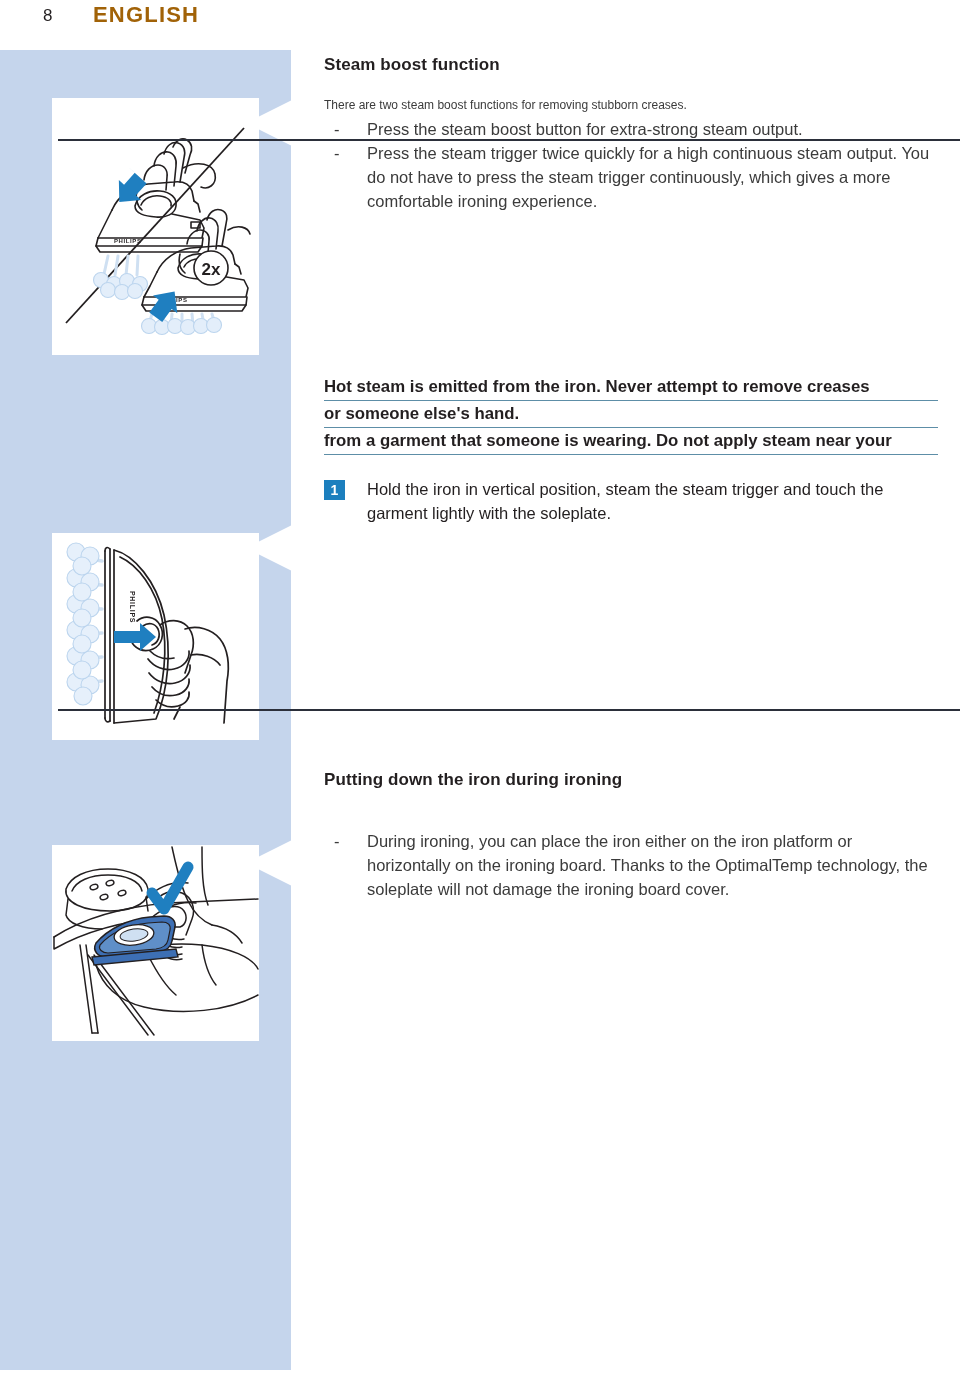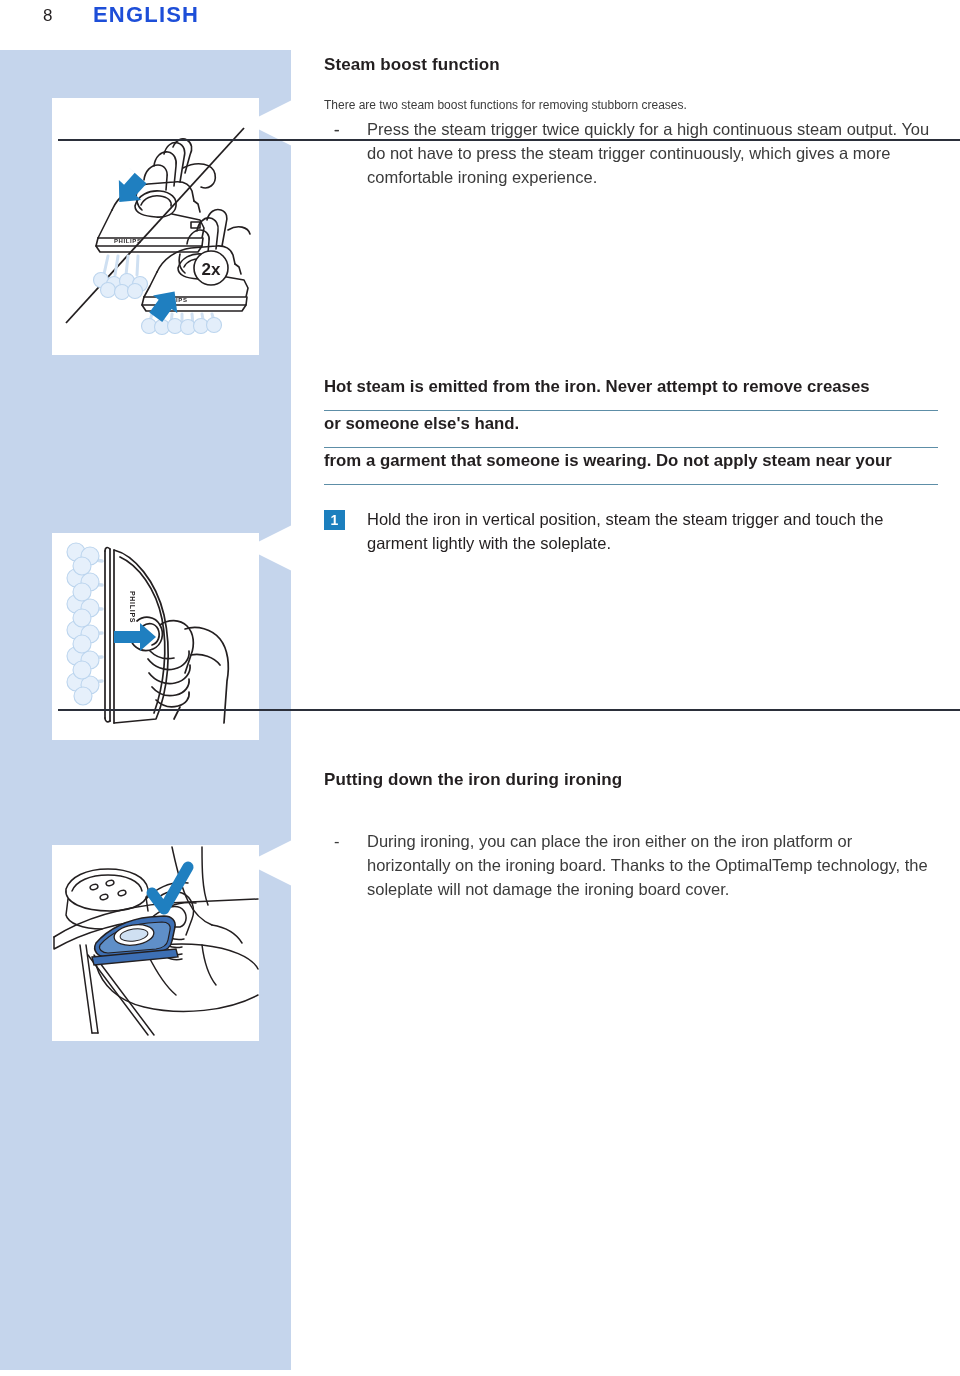--- a/index.html
+++ b/index.html
@@ -31,21 +31,21 @@
     font-weight: 400;
     color: #231f20;
     letter-spacing: 0;
   }
   .lang-title {
     position: absolute;
     left: 93px; top: 2px;
     font-size: 22px;
     font-weight: bold;
     letter-spacing: 1.2px;
-    color: #1d4ed8;
+    color: #a16207;
   }
 
   
   .blue-panel {
     position: absolute;
     left: 0; top: 50px;
     width: 291px;
     height: 1320px;
     background: #c5d5ec;
   }
@@ -129,21 +129,21 @@
   .warning {
     margin: 0;
     font-size: 16.8px;
     line-height: 25px;
     font-weight: bold;
     color: #231f20;
   }
   .warning .wline {
     display: block;
     border-bottom: 1.5px solid #5d8ea7;
-    padding-bottom: 11px;
+    padding-bottom: 1px;
   }
 
   
   .step {
     position: relative;
     padding-left: 43px;
     font-size: 16.5px;
     line-height: 24px;
     color: #231f20;
   }
@@ -407,20 +407,21 @@
 <div class="content">
 
   <section class="section" id="sec-steam-boost">
     <h2 class="sec-title">Steam boost function</h2>
     <div class="rule" id="rule-1"></div>
     <div style="height:13px"></div>
     <p class="body-text">There are two steam boost functions for removing stubborn creases.</p>
     <ul class="dash-list">
       <li class="dash-item">
         <span class="dash">-</span>
+        <span>Press the steam boost button for extra-strong steam output.</span>
       </li>
       <li class="dash-item">
         <span class="dash">-</span>
         <span>Press the steam trigger twice quickly for a high continuous steam output. You do not have to press the steam trigger continuously, which gives a more comfortable ironing experience.</span>
       </li>
     </ul>
   </section>
 
   <section class="section" id="sec-vertical">
     <div class="rule" id="rule-2"></div>

